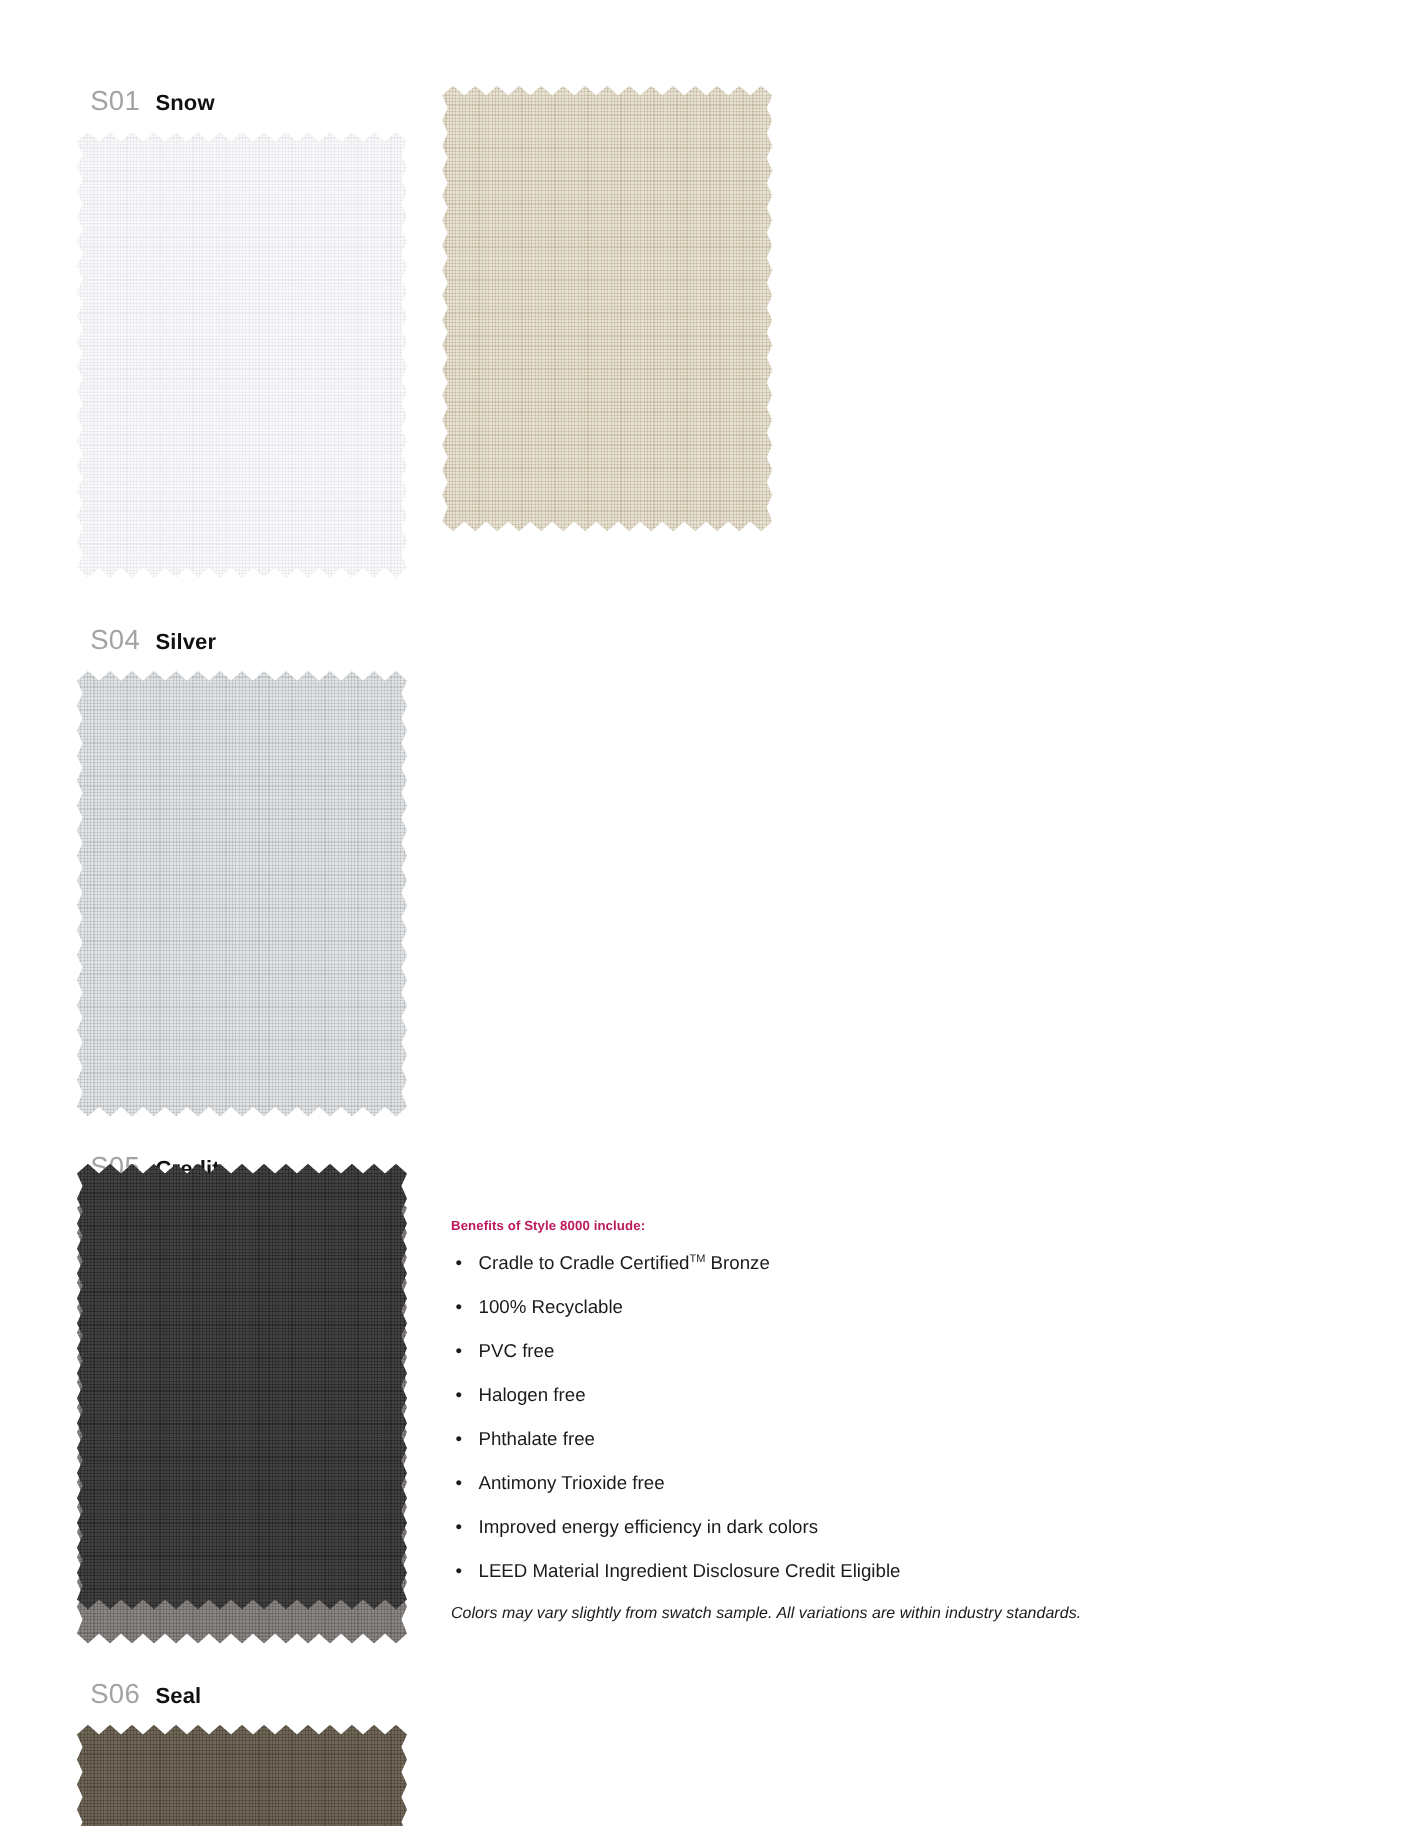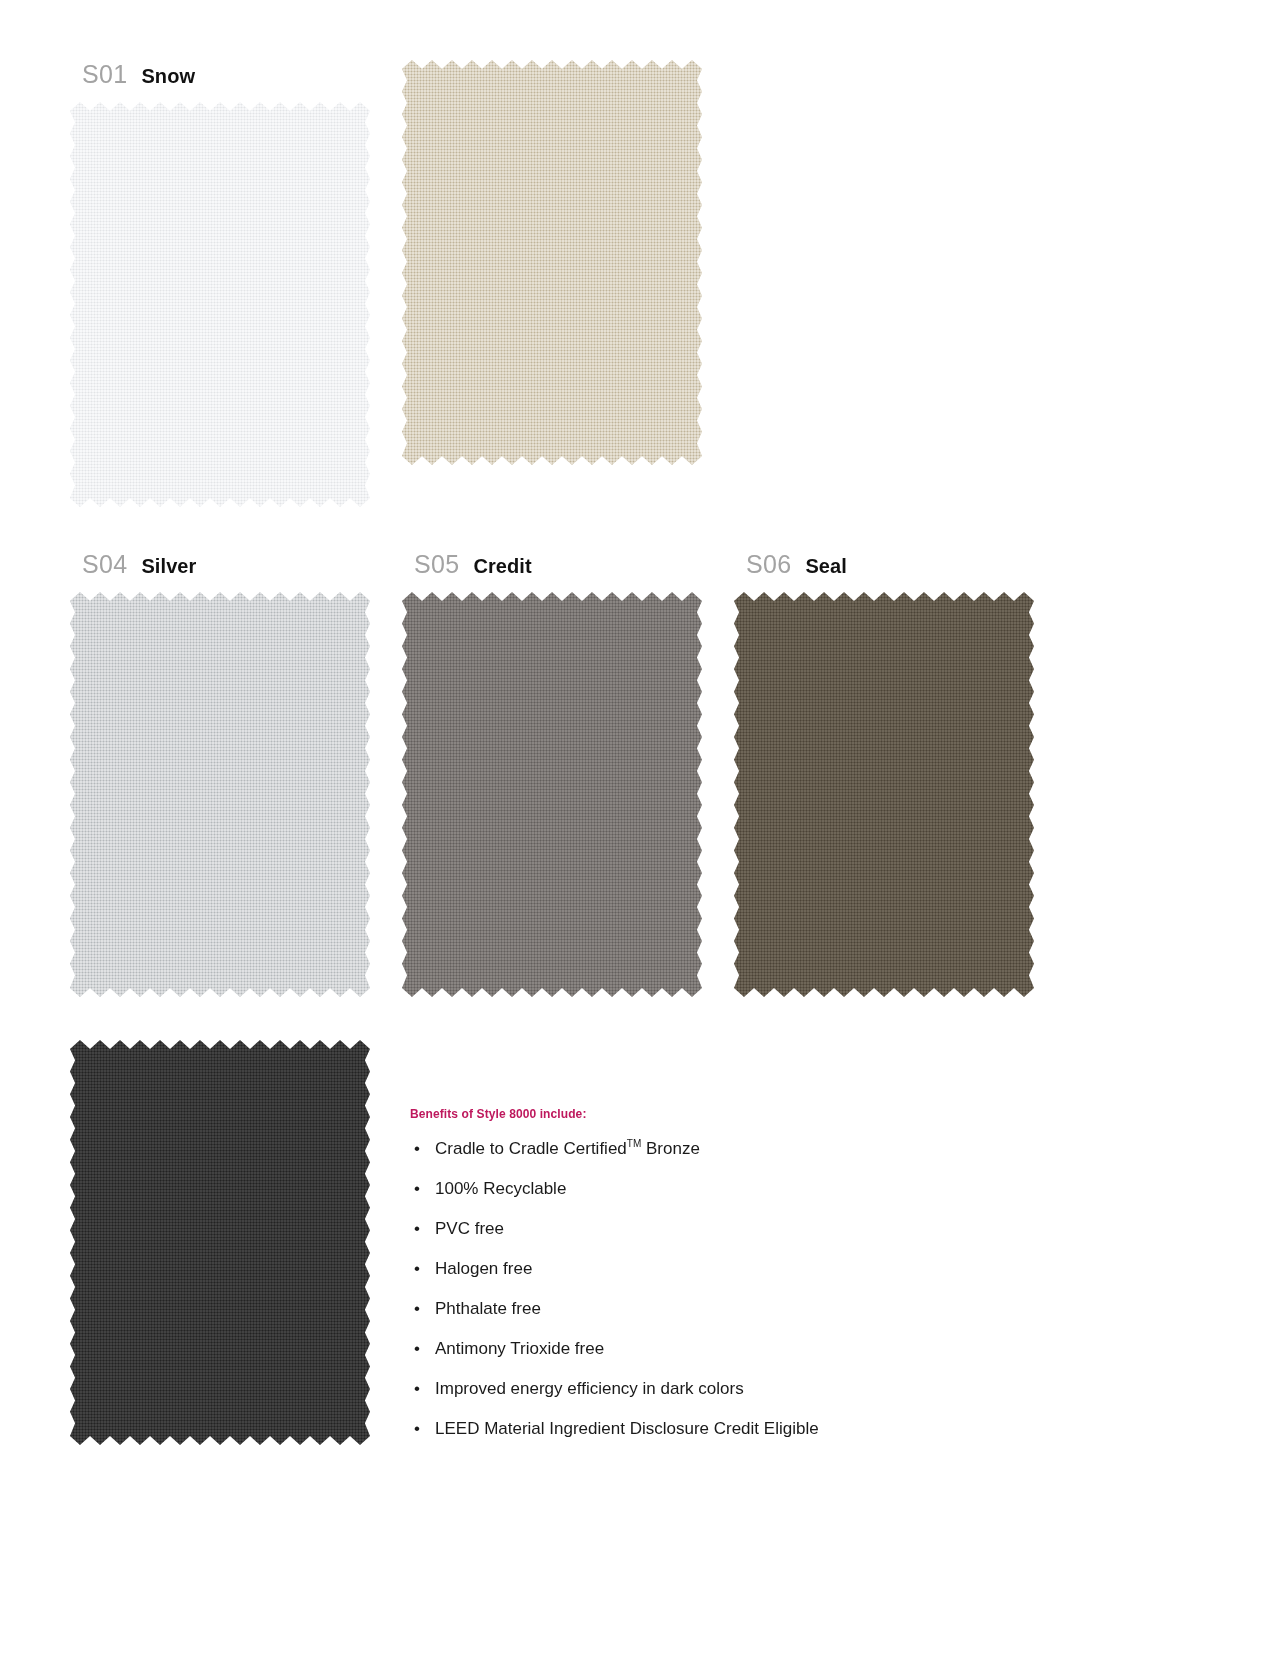--- a/index.html
+++ b/index.html
@@ -22,30 +22,30 @@
     left: 0; top: 0;
     width: 1279px;
     height: 1660px;
     padding: 0;
   }
 
   
   .swatch-grid {
     position: absolute;
     left: 70px;
-    top: 60px;
+    top: 78px;
     width: 1010px;
   }
 
   .swatch-row {
     display: flex;
     gap: 32px;
   }
   .swatch-row.row-1 { height: 490px; }
-  .swatch-row.row-2 { height: 490px; }
+  .swatch-row.row-2 { height: 490px; flex-direction: column; }
   .swatch-row.row-3 { height: 470px; }
 
   .swatch-cell {
     width: 300px;
     flex: 0 0 300px;
   }
 
   .swatch-label {
     height: 42px;
     display: flex;
@@ -279,15 +279,16 @@
       <li class="benefit-item">
         <span class="bullet">•</span><span>Antimony Trioxide free</span>
       </li>
       <li class="benefit-item">
         <span class="bullet">•</span><span>Improved energy efficiency in dark colors</span>
       </li>
       <li class="benefit-item">
         <span class="bullet">•</span><span>LEED Material Ingredient Disclosure Credit Eligible</span>
       </li>
     </ul>
+    <p class="disclaimer">Colors may vary slightly from swatch sample. All variations are within industry standards.</p>
   </div>
 
 </div>
 
 </body></html>

